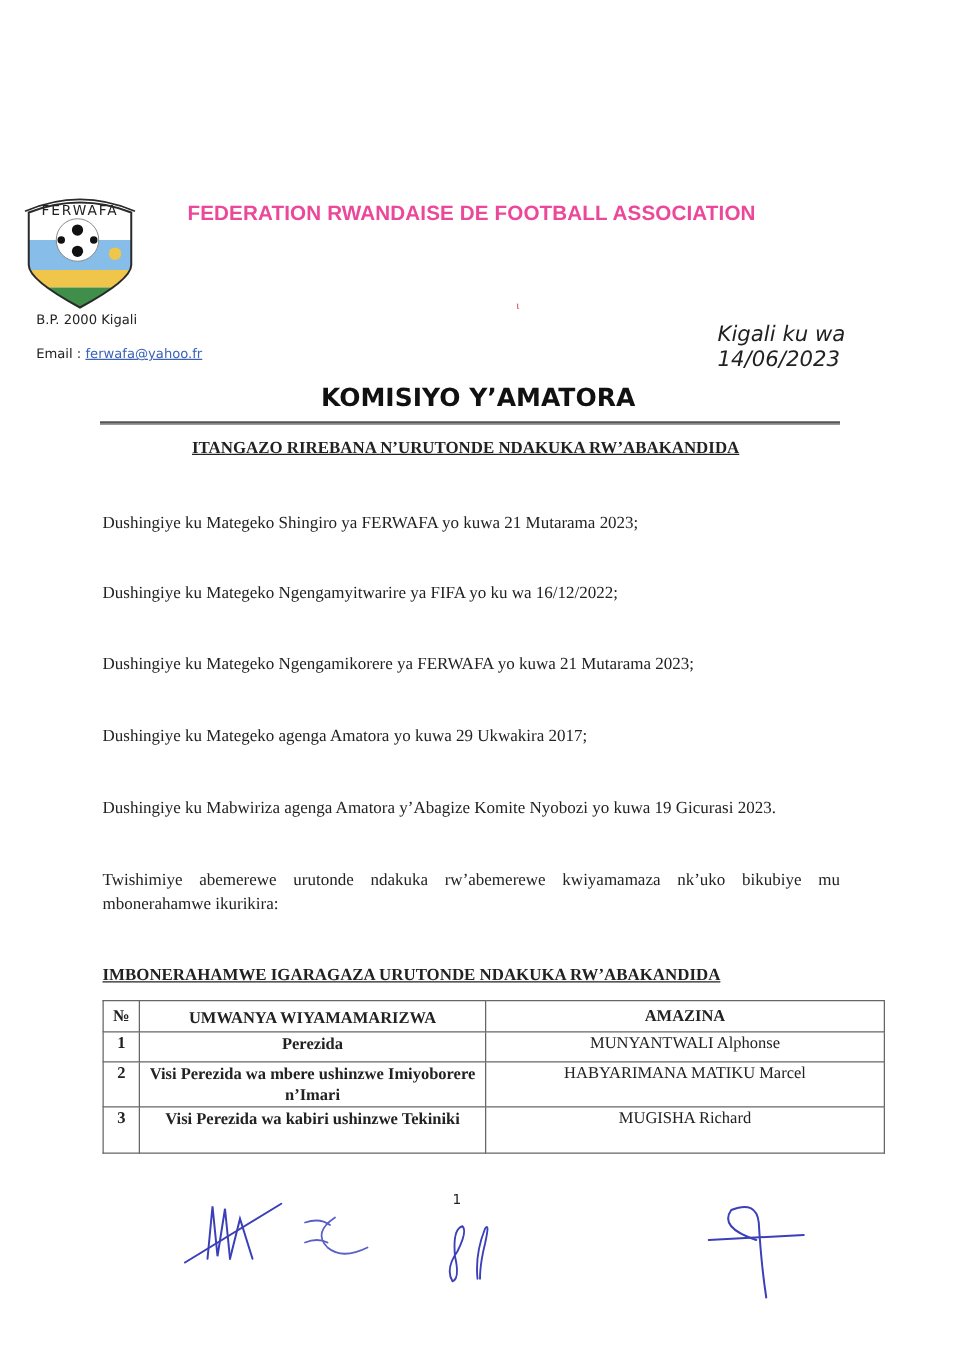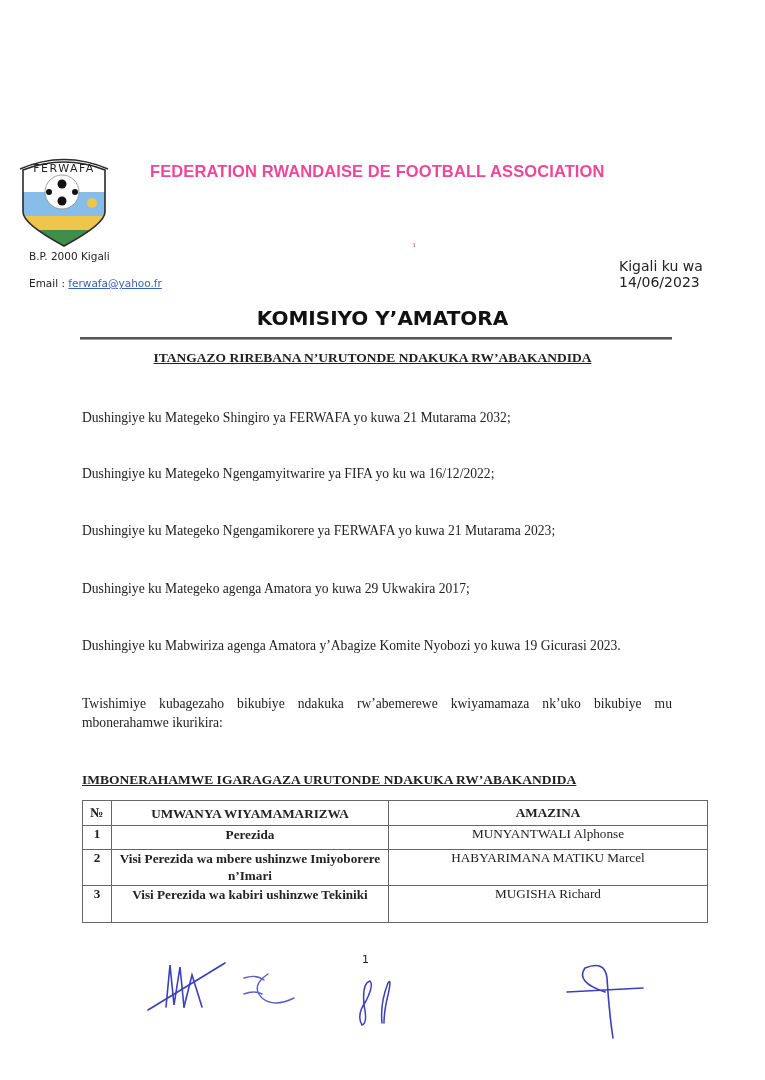--- a/index.html
+++ b/index.html
@@ -8,21 +8,21 @@
   .sans { font-family: "Liberation Sans", sans-serif; }
   .serif { font-family: "Liberation Serif", serif; }
   .djs { font-family: "DejaVu Sans", sans-serif; }
 
   #logo { left: 17px; top: 152px; width: 94px; height: 96px; }
   #org-name { left: 150px; top: 162px; font-size: 16.5px; font-weight: bold; letter-spacing: 0.1px; color: #ec4899; }
   #po-box { left: 29px; top: 250px; font-size: 10.5px; color: #222; }
   #email-line { left: 29px; top: 277px; font-size: 10.5px; color: #222; }
   #email-link { color: #3a62b8; text-decoration: underline; }
   #stray-mark { left: 413px; top: 239px; font-size: 9px; color: #c05050; }
-  #date-line { left: 574px; top: 258px; font-size: 14px; color: #222; margin-left: 45px; }
+  #date-line { left: 574px; top: 258px; font-size: 17px; font-style: italic; color: #222; }
 
   #commission-title { left: 0; width: 765px; top: 306px; text-align: center; font-size: 20px; font-weight: bold; color: #111; }
   #title-rule { left: 80px; top: 337px; width: 592px; height: 0; border-top: 2px solid #555; border-bottom: 1px solid #999; }
   #notice-title { left: 0; width: 745px; top: 350px; text-align: center; font-size: 13.5px; font-weight: bold; text-decoration: underline; color: #222; }
 
   .para { left: 82px; font-size: 13.6px; color: #222; white-space: nowrap; }
   #p1 { top: 410px; }
   #p2 { top: 466px; }
   #p3 { top: 523px; text-align: right; }
   #p4 { top: 581px; }
@@ -78,26 +78,26 @@
 <div id="email-line" class="abs djs">
   <span>Email : </span><a id="email-link">ferwafa@yahoo.fr</a>
 </div>
 <div id="stray-mark" class="abs serif">ι</div>
 <div id="date-line" class="abs djs">Kigali ku wa 14/06/2023</div>
 
 <div id="commission-title" class="abs djs">KOMISIYO Y’AMATORA</div>
 <div id="title-rule" class="abs"></div>
 <div id="notice-title" class="abs serif">ITANGAZO RIREBANA N’URUTONDE NDAKUKA RW’ABAKANDIDA</div>
 
-<div id="p1" class="abs para serif">Dushingiye ku Mategeko Shingiro ya FERWAFA yo kuwa 21 Mutarama 2032;</div>
+<div id="p1" class="abs para serif">Dushingiye ku Mategeko Shingiro ya FERWAFA yo kuwa 21 Mutarama 2023;</div>
 <div id="p2" class="abs para serif">Dushingiye ku Mategeko Ngengamyitwarire ya FIFA yo ku wa 16/12/2022;</div>
 <div id="p3" class="abs para serif">Dushingiye ku Mategeko Ngengamikorere ya FERWAFA yo kuwa 21 Mutarama 2023;</div>
 <div id="p4" class="abs para serif">Dushingiye ku Mategeko agenga Amatora yo kuwa 29 Ukwakira 2017;</div>
 <div id="p5" class="abs para serif">Dushingiye ku Mabwiriza agenga Amatora y’Abagize Komite Nyobozi yo kuwa 19 Gicurasi 2023.</div>
-<div id="p6" class="abs para serif">Twishimiye kubagezaho bikubiye ndakuka rw’abemerewe kwiyamamaza nk’uko bikubiye mu mbonerahamwe ikurikira:</div>
+<div id="p6" class="abs para serif">Twishimiye abemerewe urutonde ndakuka rw’abemerewe kwiyamamaza nk’uko bikubiye mu mbonerahamwe ikurikira:</div>
 
 <div id="table-title" class="abs serif">IMBONERAHAMWE IGARAGAZA URUTONDE NDAKUKA RW’ABAKANDIDA</div>
 
 <table id="candidates-table" class="abs serif">
   <thead>
     <tr>
       <th class="c-no">№</th>
       <th class="c-pos">UMWANYA WIYAMAMARIZWA</th>
       <th>AMAZINA</th>
     </tr>

